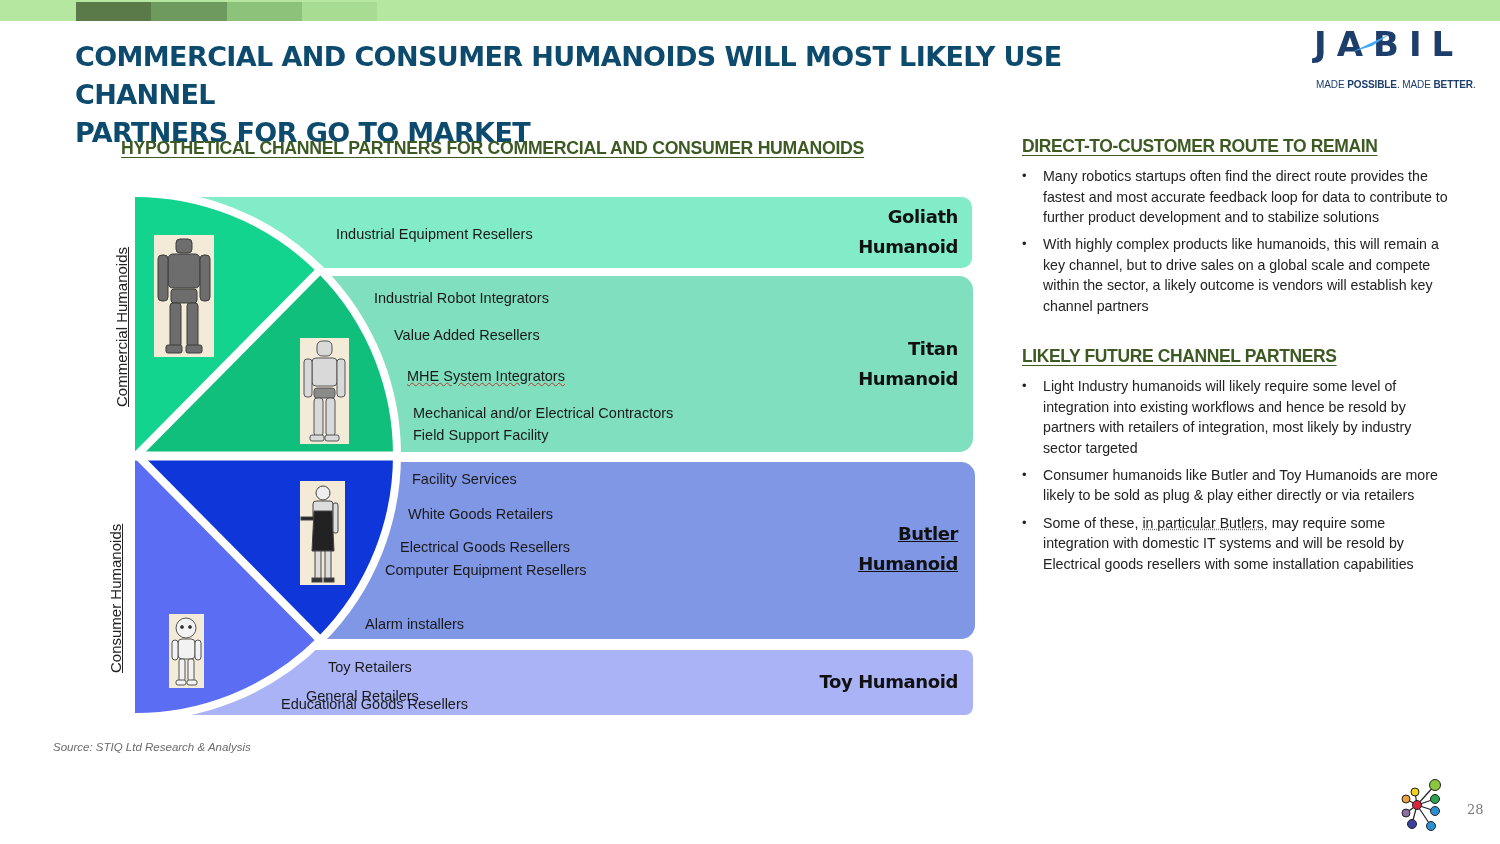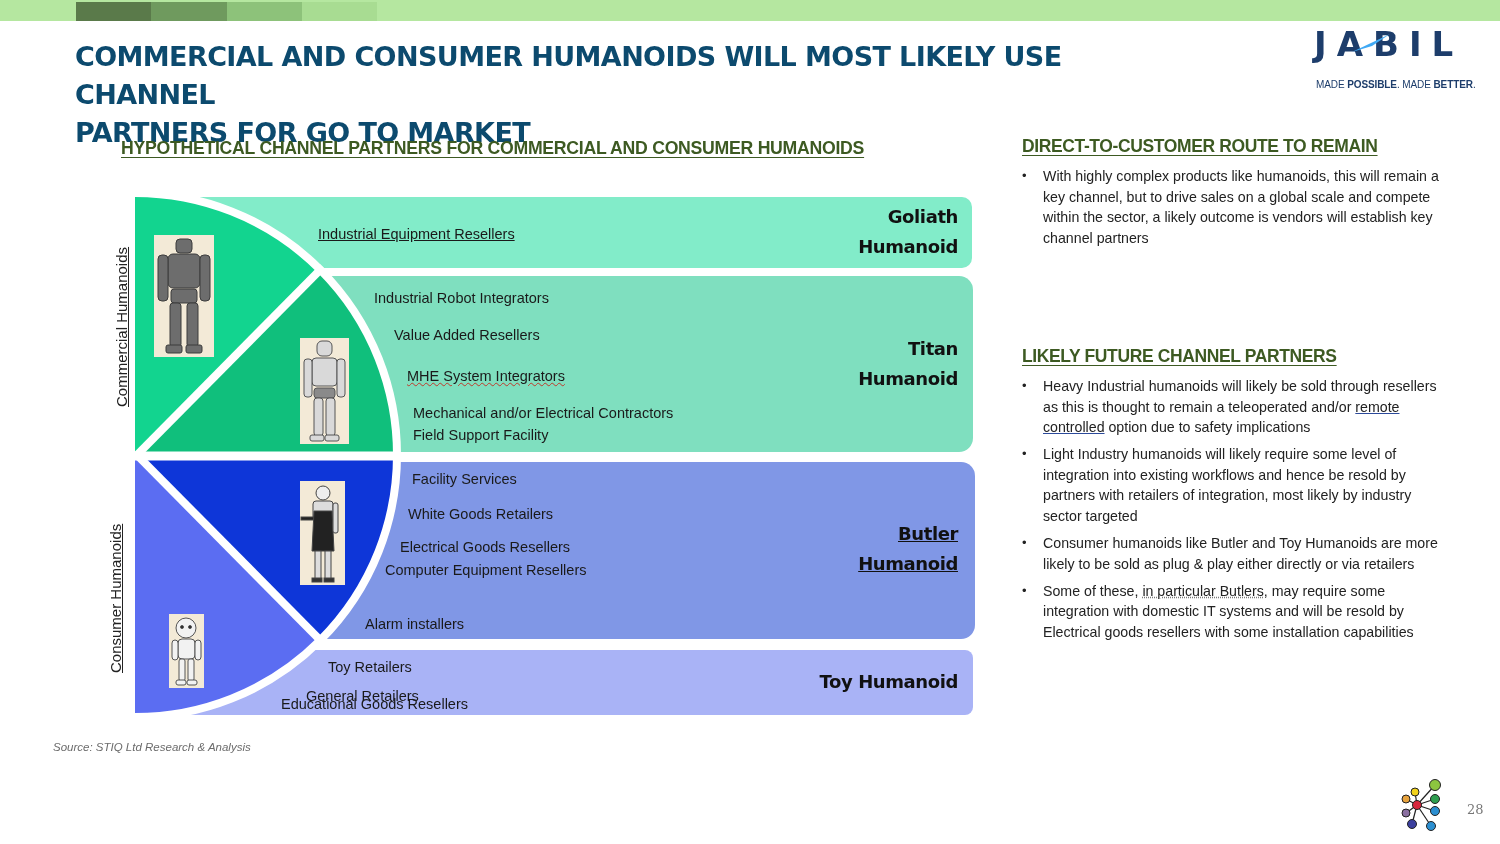--- a/index.html
+++ b/index.html
@@ -133,21 +133,21 @@
       <rect x="19" y="45" width="6" height="22" rx="2"></rect>
       <rect x="7" y="66" width="10" height="5" rx="2"></rect>
       <rect x="18" y="66" width="10" height="5" rx="2"></rect>
     </g>
   </svg>
 </div>
 
 <div class="side-label" style="left:113px;top:407px;">Commercial Humanoids</div>
 <div class="side-label" style="left:107px;top:673px;">Consumer Humanoids</div>
 
-<div class="band-text" style="left:318px;top:226px;text-decoration:underline;">Industrial Equipment Resellers</div>
+<div class="band-text" style="left:336px;top:226px;">Industrial Equipment Resellers</div>
 
 <div class="band-text" style="left:374px;top:290px;">Industrial Robot Integrators</div>
 <div class="band-text" style="left:394px;top:327px;">Value Added Resellers</div>
 <div class="band-text" style="left:407px;top:368px;"><span class="u-dots" style="text-decoration:underline wavy #c0392b;text-decoration-thickness:1px;">MHE System Integrators</span></div>
 <div class="band-text" style="left:413px;top:405px;">Mechanical and/or Electrical Contractors</div>
 <div class="band-text" style="left:413px;top:427px;">Field Support Facility</div>
 
 <div class="band-text" style="left:412px;top:471px;">Facility Services</div>
 <div class="band-text" style="left:408px;top:506px;">White Goods Retailers</div>
 <div class="band-text" style="left:400px;top:539px;">Electrical Goods Resellers</div>
@@ -171,26 +171,26 @@
     <div>Humanoid</div>
 </div>
 <div class="band-label" style="right:542px;top:667px;">
   <div>Toy Humanoid</div>
 </div>
 
 <div class="source">Source: STIQ Ltd Research &amp; Analysis</div>
 
 <div class="section-head" style="top:135px;">DIRECT-TO-CUSTOMER ROUTE TO REMAIN</div>
 <ul class="bullets" style="top:166px;">
+  <li>Many robotics startups often find the direct route provides the fastest and most accurate feedback loop for data to contribute to further product development and to stabilize solutions</li>
   <li>With highly complex products like humanoids, this will remain a key channel, but to drive sales on a global scale and compete within the sector, a likely outcome is vendors will establish key channel partners</li>
 </ul>
 
 <div class="section-head" style="top:345px;">LIKELY FUTURE CHANNEL PARTNERS</div>
 <ul class="bullets" style="top:376px;">
-  <li><span>Heavy Industrial humanoids will likely be sold through resellers as this is thought to remain a teleoperated and/or </span><span class="u-blue">remote controlled</span><span> option due to safety implications</span></li>
   <li>Light Industry humanoids will likely require some level of integration into existing workflows and hence be resold by partners with retailers of integration, most likely by industry sector targeted</li>
   <li>Consumer humanoids like Butler and Toy Humanoids are more likely to be sold as plug &amp; play either directly or via retailers</li>
   <li><span>Some of these, </span><span class="u-dots">in particular Butlers</span><span>, may require some integration with domestic IT systems and will be resold by Electrical goods resellers with some installation capabilities</span></li>
 </ul>
 
 <svg class="mol" viewBox="0 0 45 58">
   <g stroke="#222" stroke-width="1.2">
     <line x1="17" y1="27" x2="35" y2="7"></line>
     <line x1="17" y1="27" x2="35" y2="21"></line>
     <line x1="17" y1="27" x2="35" y2="33"></line>

